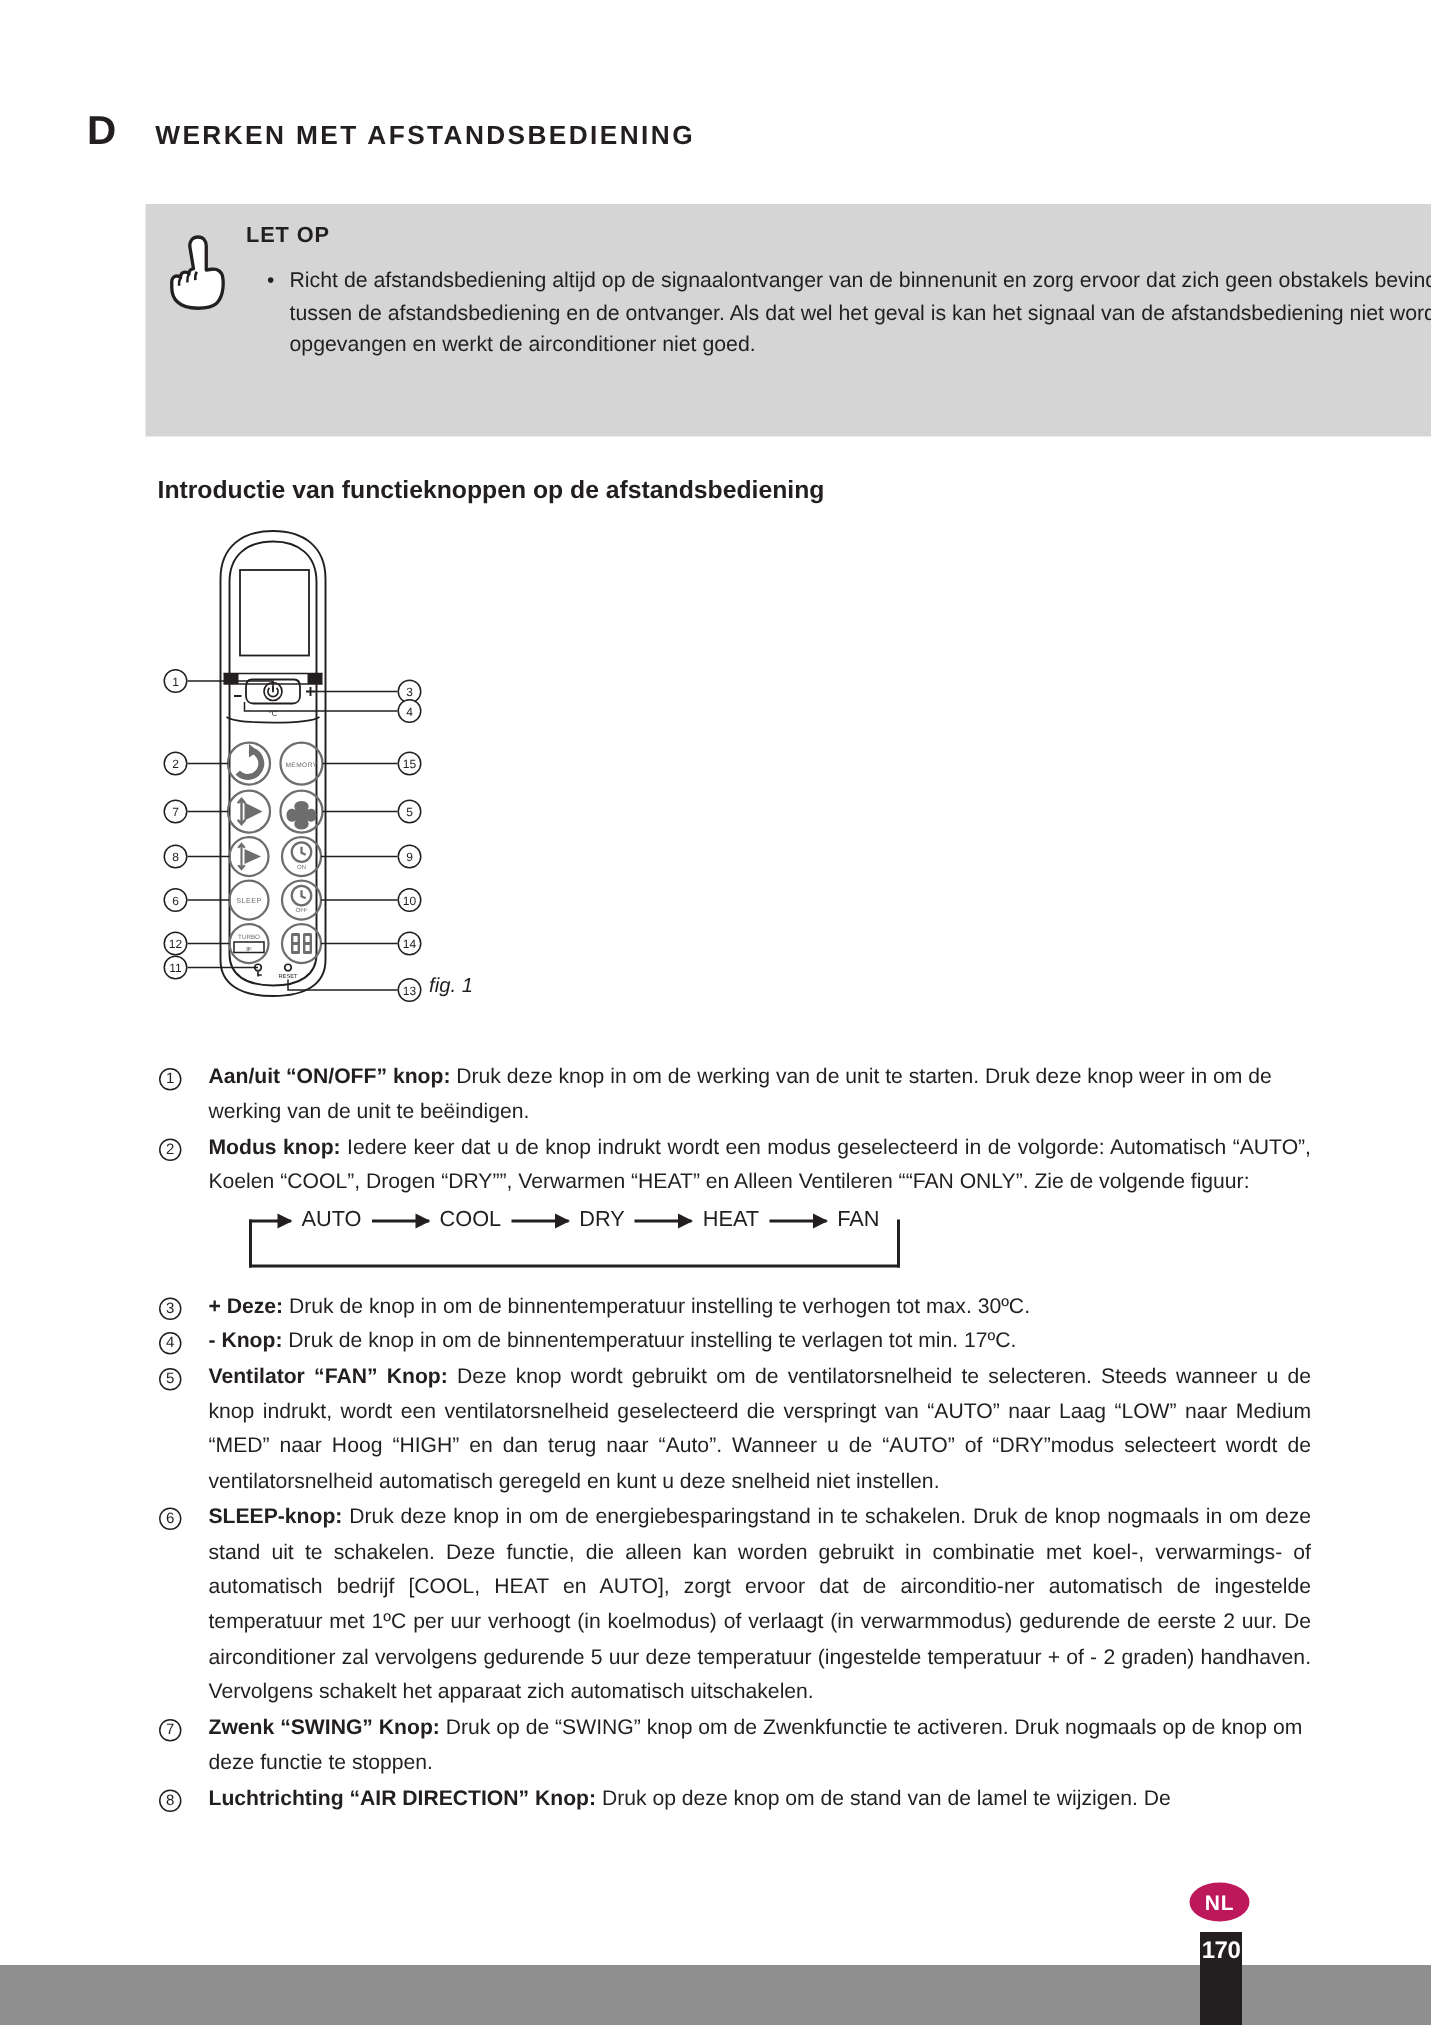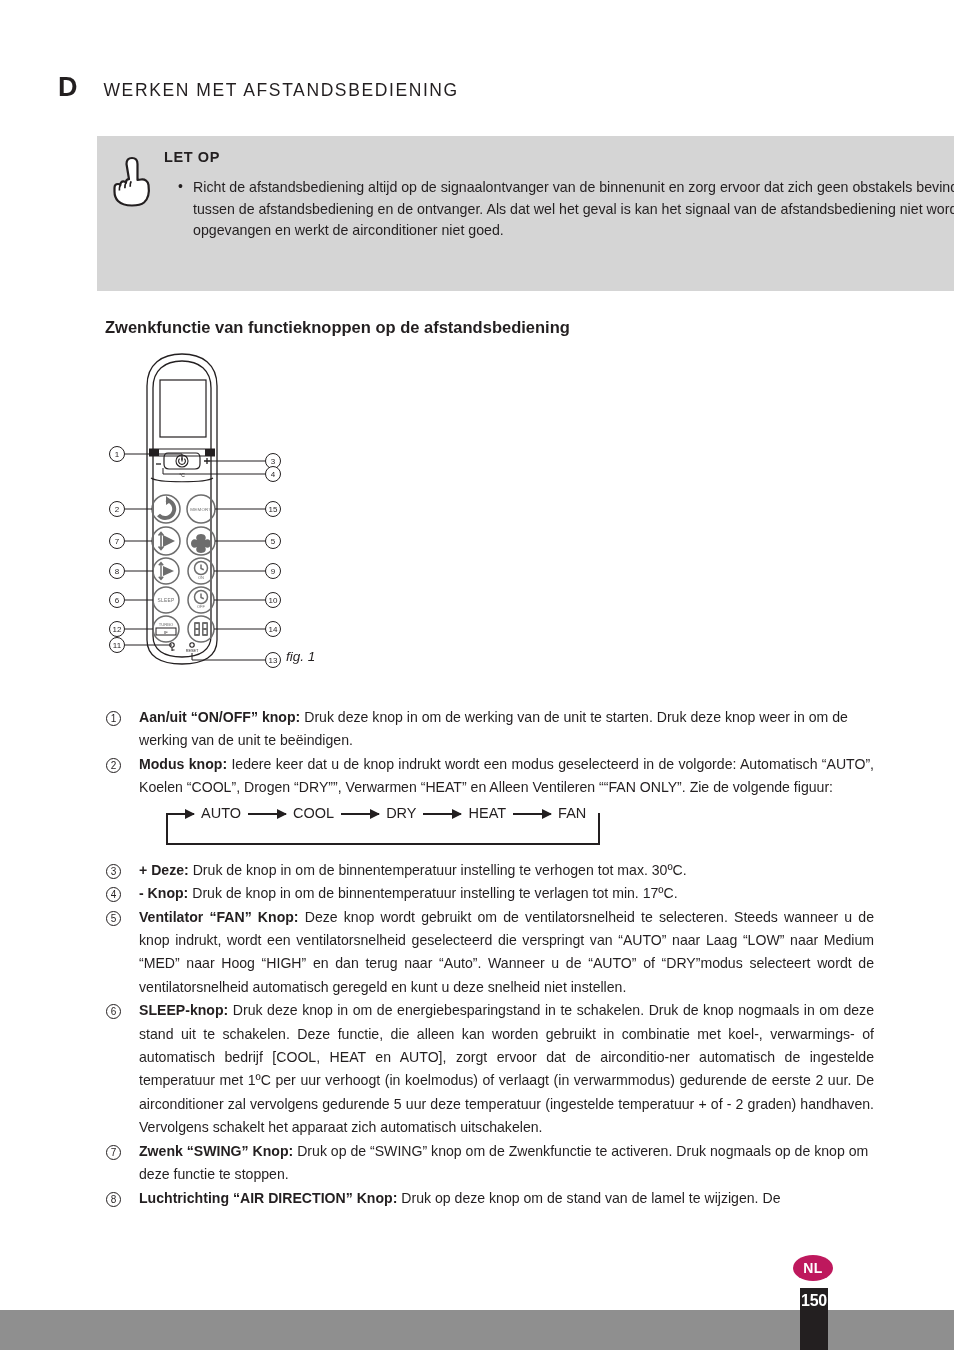--- a/index.html
+++ b/index.html
@@ -17,21 +17,21 @@
   .page-header {
     position: absolute;
     left: 58px; top: 74px;
     display: flex; align-items: baseline; gap: 26px;
   }
   .chapter-letter {
     font-size: 27px; font-weight: bold; letter-spacing: 0px;
     color: #231f20; line-height: 1;
   }
   .chapter-title {
-    font-size: 17.5px; font-weight: normal; letter-spacing: 1.6px;
+    font-size: 17.5px; font-weight: bold; letter-spacing: 1.6px;
     color: #231f20; line-height: 1;
   }
 
   
   .notice-box {
     position: absolute;
     left: 97px; top: 136px;
     width: 911px; height: 155px;
     background: #d5d5d5;
     display: flex;
@@ -205,21 +205,21 @@
     </svg>
   </div>
   <div class="notice-body">
     <div class="notice-title">LET OP</div>
     <ul class="notice-list">
       <li>Richt de afstandsbediening altijd op de signaalontvanger van de binnenunit en zorg ervoor dat zich geen obstakels bevinden tussen de afstandsbediening en de ontvanger. Als dat wel het geval is kan het signaal van de afstandsbediening niet worden opgevangen en werkt de airconditioner niet goed.</li>
     </ul>
   </div>
 </div>
 
-<div class="section-heading">Zwenkfunctie van functieknoppen op de afstandsbediening</div>
+<div class="section-heading">Introductie van functieknoppen op de afstandsbediening</div>
 
 <div class="figure-wrap">
   <svg width="300" height="330" viewBox="0 0 300 330">
     <g fill="none" stroke="#231f20" stroke-width="1.3">
 
       <path d="M47 36 C47 14 62 4 82 4 C102 4 117 14 117 36 L117 290
                C117 306 104 314 82 314 C60 314 47 306 47 290 Z"></path>
       <path d="M53 38 C53 20 65 11 82 11 C99 11 111 20 111 38 L111 286
                C111 300 100 307 82 307 C64 307 53 300 53 286 Z"></path>
 
@@ -428,13 +428,13 @@
 
   <div class="item">
     <div class="item-num"><span class="circ">8</span></div>
     <div class="item-text"><b>Luchtrichting “AIR DIRECTION” Knop:</b><span> Druk op deze knop om de stand van de lamel te wijzigen. De</span></div>
   </div>
 
 </div>
 
 <div class="nl-badge">NL</div>
 <div class="footer-bar"></div>
-<div class="page-number-tab">150</div>
+<div class="page-number-tab">170</div>
 
 </body></html>

